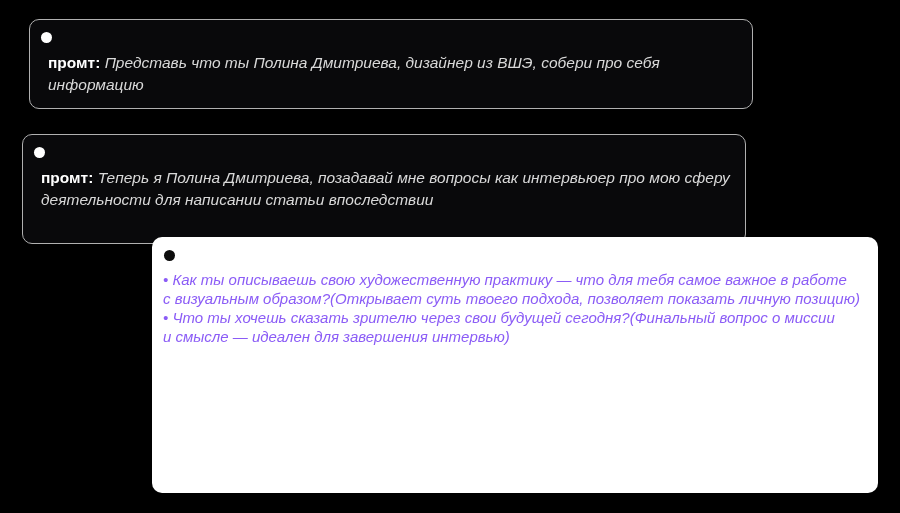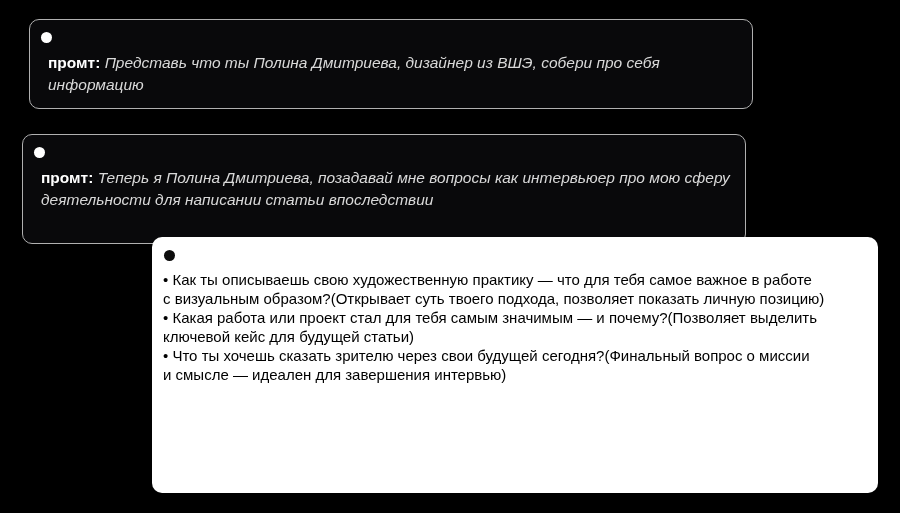--- a/index.html
+++ b/index.html
@@ -60,21 +60,22 @@
   .questions {
     position: absolute;
     left: 11px;
     top: 33px;
     width: 706px;
   }
   .q {
     margin: 0;
     font-size: 15px;
     line-height: 19px;
-    color: #000000;
+    font-style: italic;
+    color: #8b5cf6;
     white-space: pre-line;
   }
 </style>
 </head>
 <body>
 
 <section class="card card-dark" id="prompt-card-1">
   <span class="dot dot-white"></span>
   <p class="prompt-line"><b class="prompt-label">промт:</b> <i class="prompt-body">Представь что ты Полина Дмитриева, дизайнер из ВШЭ, собери про себя информацию</i></p>
 </section>
@@ -83,18 +84,16 @@
   <span class="dot dot-white"></span>
   <p class="prompt-line"><b class="prompt-label">промт:</b> <i class="prompt-body">Теперь я Полина Дмитриева, позадавай мне вопросы как интервьюер про мою сферу
 деятельности для написании статьи впоследствии</i></p>
 </section>
 
 <section class="card" id="questions-card">
   <span class="dot dot-black"></span>
   <div class="questions">
     <p class="q">• Как ты описываешь свою художественную практику — что для тебя самое важное в работе
 с визуальным образом?(Открывает суть твоего подхода, позволяет показать личную позицию)</p>
-    <p class="q">• Какая работа или проект стал для тебя самым значимым — и почему?(Позволяет выделить
-ключевой кейс для будущей статьи)</p>
     <p class="q">• Что ты хочешь сказать зрителю через свои будущей сегодня?(Финальный вопрос о миссии
 и смысле — идеален для завершения интервью)</p>
   </div>
 </section>
 
 </body></html>

